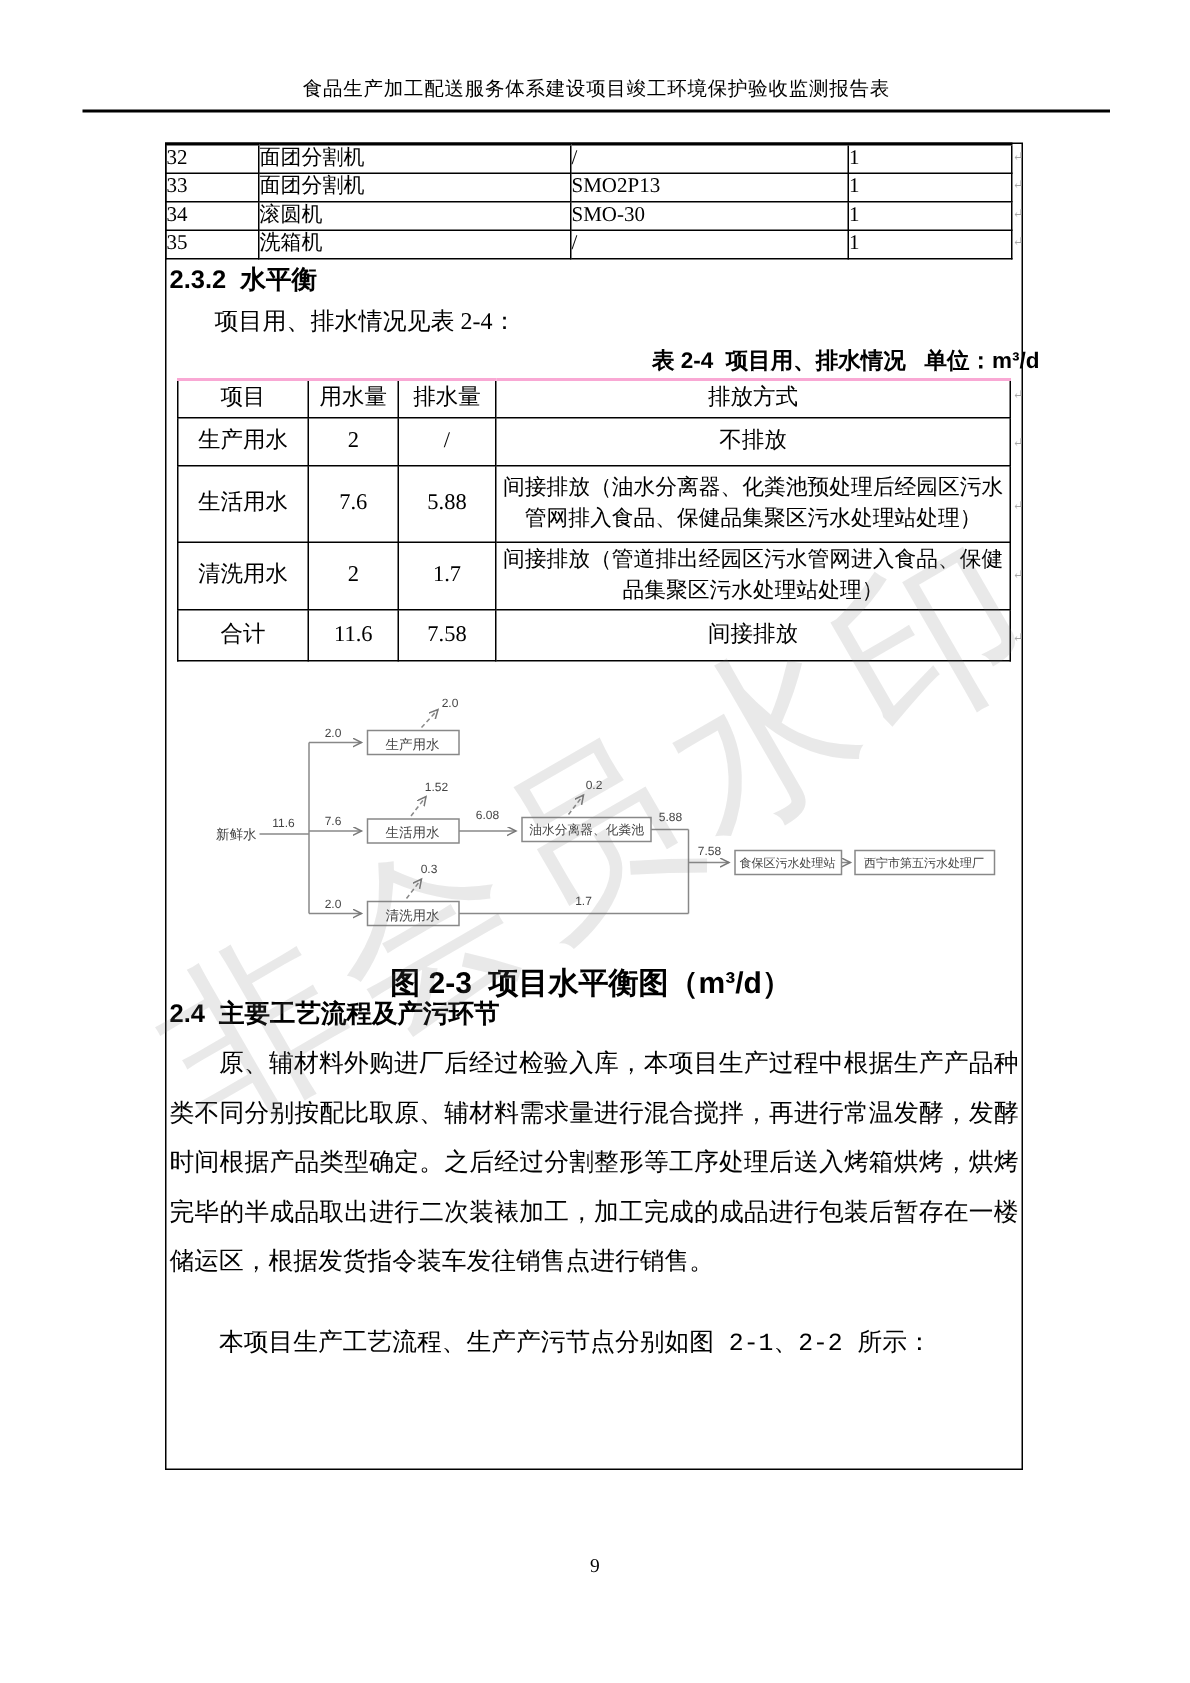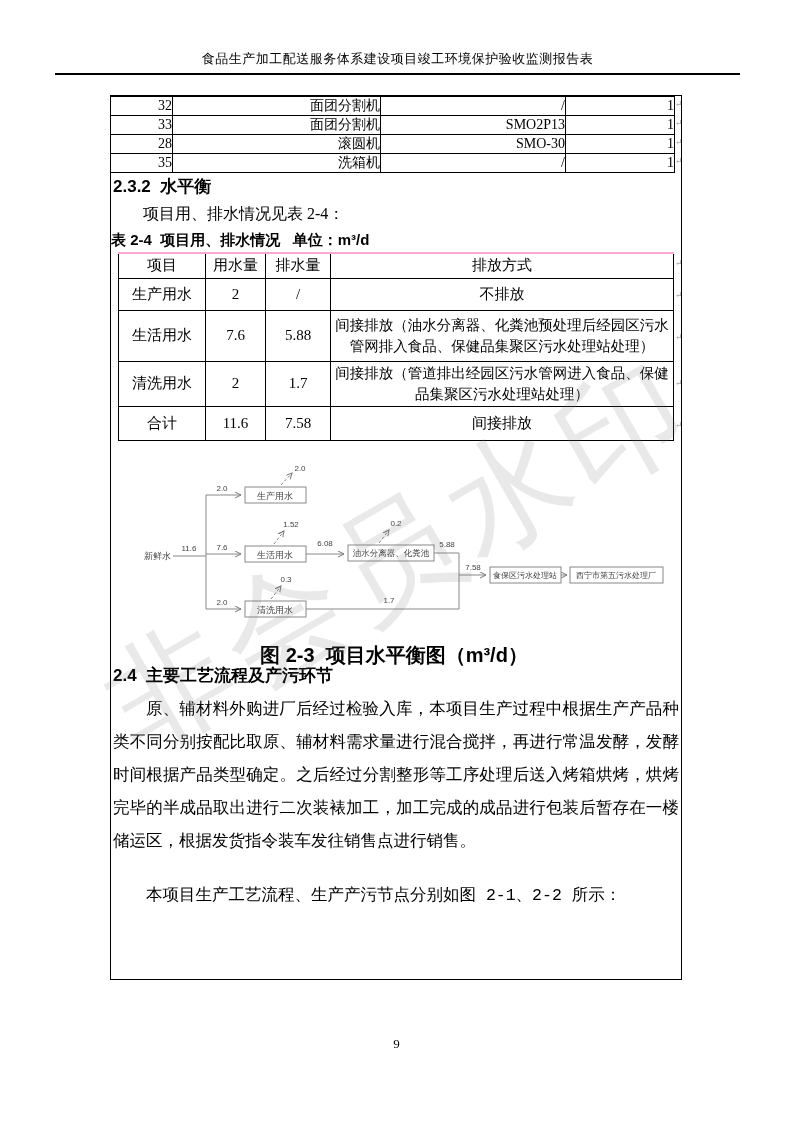--- a/index.html
+++ b/index.html
@@ -11,32 +11,32 @@
   .doc-header{position:absolute;left:55px;top:50px;width:685px;text-align:center;
               font-size:13px;letter-spacing:.5px;padding-bottom:5px;border-bottom:2px solid #000;}
 
   
   .content-box{position:absolute;left:110px;top:95px;width:572px;height:885px;
                border:1.5px solid #000;box-sizing:border-box;}
 
   
   .equip-table{position:absolute;left:-1px;top:-1px;width:564px;border-collapse:collapse;
                table-layout:fixed;font-size:14px;}
-  .equip-table td{border:1px solid #000;text-align:right;height:18px;padding:0;line-height:18px;}
+  .equip-table td{border:1px solid #000;text-align:left;height:18px;padding:0;line-height:18px;}
   .equip-table tr:first-child td{border-top:2px solid #000;}
 
   
   .pmark{position:absolute;left:564px;font-size:9px;color:#a6a6a6;line-height:9px;}
 
   
   .h-bold{font-family:"Liberation Sans","DejaVu Sans",sans-serif;font-weight:bold;}
   .sec-heading{position:absolute;left:2px;font-size:17px;}
   .intro-para{position:absolute;left:0;top:108px;width:566px;font-size:16px;text-indent:32px;}
 
-  .tbl-title{position:absolute;left:0;top:135px;width:566px;text-align:left;font-size:15px;}
+  .tbl-title{position:absolute;left:16px;top:135px;width:566px;text-align:right;font-size:15px;}
 
   
   .water-table{position:absolute;left:7px;top:156px;width:555px;border-collapse:collapse;
                table-layout:fixed;font-size:15px;}
   .water-table td{border:1px solid #000;text-align:center;vertical-align:middle;
                   padding:1px 2px;line-height:21px;}
   .water-table tr:first-child td{border-top:2px solid #f9a8d4;}
   .water-table .long{font-size:14.5px;}
 
   
@@ -81,21 +81,21 @@
         <td>/</td>
         <td>1</td>
       </tr>
       <tr>
         <td>33</td>
         <td>面团分割机</td>
         <td>SMO2P13</td>
         <td>1</td>
       </tr>
       <tr>
-        <td>28</td>
+        <td>34</td>
         <td>滚圆机</td>
         <td>SMO-30</td>
         <td>1</td>
       </tr>
       <tr>
         <td>35</td>
         <td>洗箱机</td>
         <td>/</td>
         <td>1</td>
       </tr>

